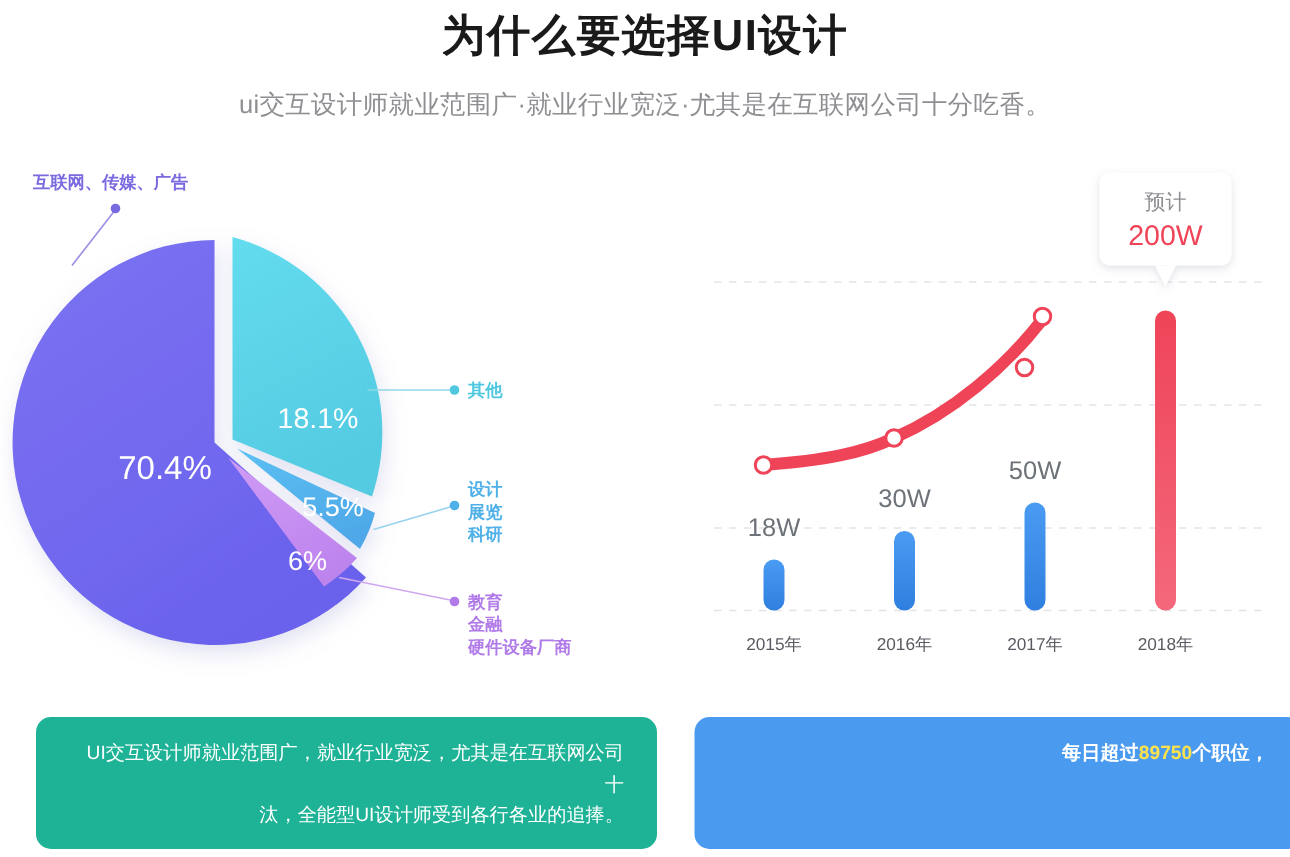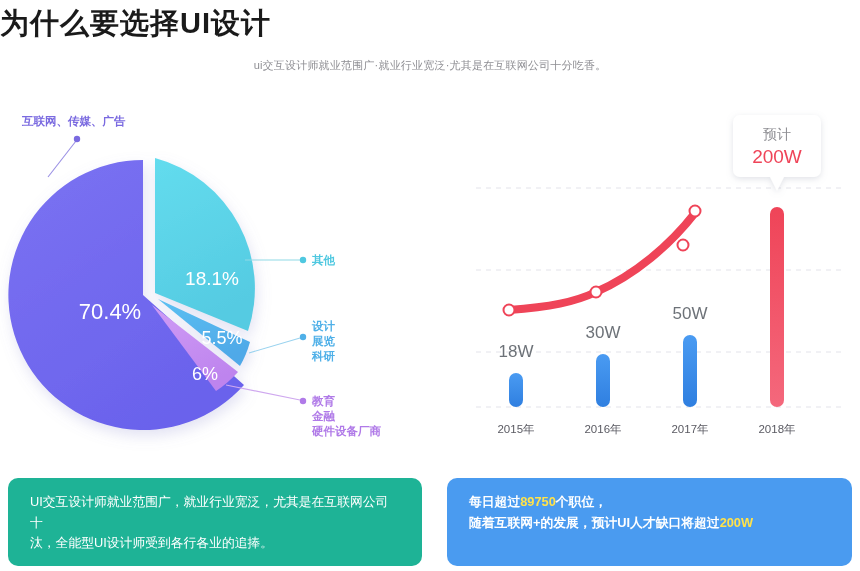--- a/index.html
+++ b/index.html
@@ -8,28 +8,28 @@
     width:860px; height:571px;
     background:#ffffff;
     font-family:"Liberation Sans","DejaVu Sans",sans-serif;
     overflow:hidden;
   }
   .page{ position:relative; width:860px; height:571px; }
 
   
   .page-title{
     position:absolute; left:0; top:4px; width:860px;
-    text-align:left;
+    text-align:center;
     font-size:29px; font-weight:bold; color:#1a1a1a;
     letter-spacing:1px;
   }
   .page-subtitle{
     position:absolute; left:0; top:58px; width:860px;
     text-align:center;
-    font-size:11px; color:#8e8e93; letter-spacing:.2px;
+    font-size:17px; color:#8e8e93; letter-spacing:.2px;
   }
 
   
   .charts{
     position:absolute; left:0; top:95px; width:860px; height:375px;
   }
   .chart-left{ position:absolute; left:0;   top:0; width:430px; height:375px; }
   .chart-right{position:absolute; left:430px;top:0; width:430px; height:375px; }
 
   svg{ display:block; overflow:visible; }
@@ -44,21 +44,21 @@
   .pie-val.small{ font-size:19px; }
   .pie-val.xsmall{ font-size:18px; }
 
   
   .axis-lab{ fill:#5a5a62; font-size:11.5px; }
   .bar-val { fill:#6d7278; font-size:17px; }
   .tip-top { fill:#8e8e93; font-size:14px; }
   .tip-big { fill:#ef4458; font-size:19px; }
 
   
-  .cards{ position:absolute; left:0; top:470px; width:744px; height:101px; }
+  .cards{ position:absolute; left:16px; top:470px; width:744px; height:101px;text-align:right; }
   .card{
     position:absolute; top:8px; height:88px;
     border-radius:10px; color:#ffffff;
     padding:14px 22px 0 22px;
     font-size:12.8px; line-height:1.62;
   }
   .card-green{ left:8px;   width:414px; background:#1eb396; }
   .card-blue { left:447px; width:405px; background:#4a9bf0; }
   .hl{ color:#ffe24a; font-weight:bold; }
   .card p{ margin:0; }
@@ -206,19 +206,16 @@
 
     <div class="card card-green">
       <p>UI交互设计师就业范围广，就业行业宽泛，尤其是在互联网公司十</p>
       <p>汰，全能型UI设计师受到各行各业的追捧。</p>
     </div>
 
     <div class="card card-blue">
       <p>
         <span>每日超过</span><span class="hl">89750</span><span>个职位，</span>
       </p>
-      <p>
-        <span>随着互联网+的发展，预计UI人才缺口将超过</span><span class="hl">200W</span><span></span>
-      </p>
     </div>
   </div>
 
 </div>
 
 </body></html>

